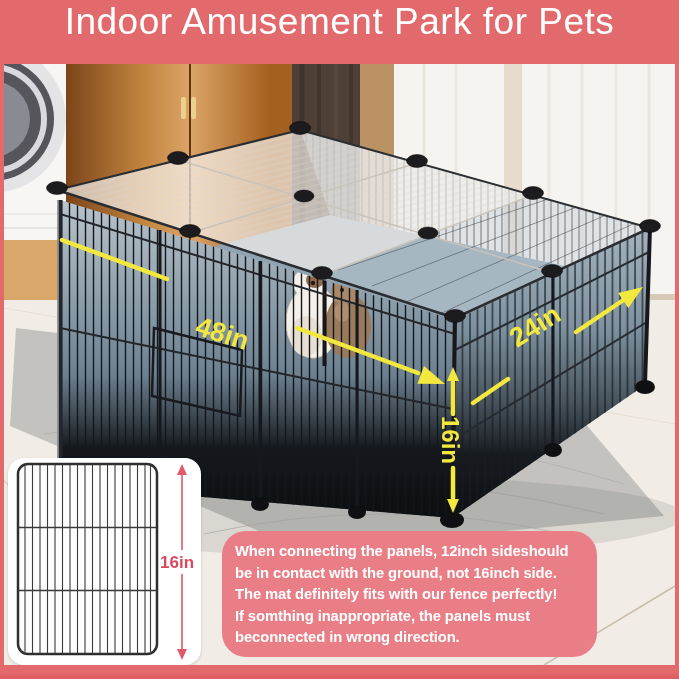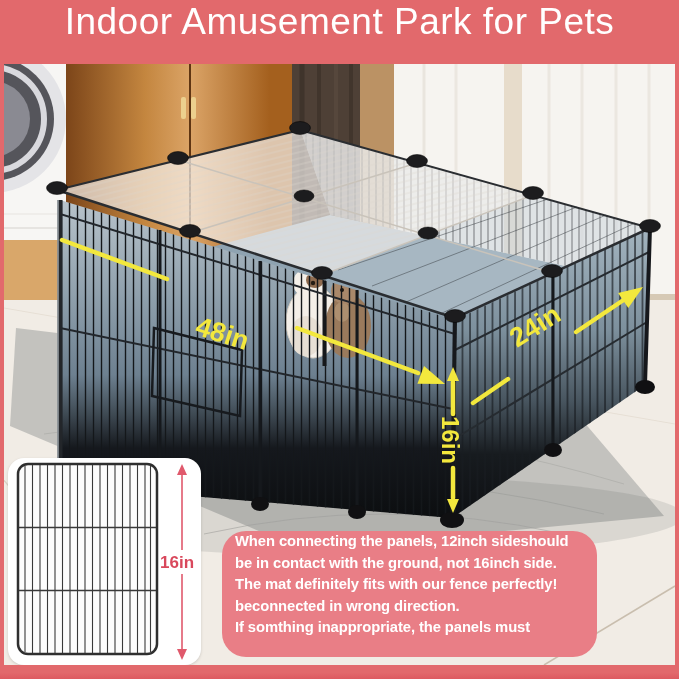--- a/index.html
+++ b/index.html
@@ -17,21 +17,21 @@
   }
   .scene-svg{position:absolute;left:4px;top:64px;width:671px;height:601px;display:block;}
   .panel-card{
     position:absolute;left:8px;top:458px;width:193px;height:207px;
     background:#ffffff;border-radius:16px;box-shadow:0 1px 3px rgba(0,0,0,.15);
   }
   .panel-card svg{display:block;width:193px;height:207px;}
   .note-box{
     position:absolute;left:222px;top:531px;width:375px;height:126px;
     background:#e97e86;border-radius:24px;color:#ffffff;
-    padding:0 13px;box-sizing:border-box;overflow:hidden;
+    padding:10px 13px;box-sizing:border-box;overflow:hidden;
   }
   .note-line{
     font-size:14.8px;font-weight:600;line-height:21.5px;letter-spacing:-.1px;white-space:nowrap;
   }
   .bottom-strip{
     position:absolute;left:0;bottom:0;width:679px;height:14px;
     background:linear-gradient(#e2696c 55%,#dd5a60);
   }
 </style>
 </head>
@@ -323,18 +323,18 @@
         <polygon points="174,202 169,191 179,191" fill="#e0596c"></polygon>
       </g>
       <text x="152" y="110" font-size="17" font-weight="bold" font-family="Liberation Sans, sans-serif" fill="#d9485c">16in</text>
     </svg>
   </div>
 
   <div class="note-box">
     <div class="note-line">When connecting the panels, 12inch sideshould</div>
     <div class="note-line">be in contact with the ground, not 16inch side.</div>
     <div class="note-line">The mat definitely fits with our fence perfectly!</div>
+    <div class="note-line">If somthing inappropriate, the panels must</div>
     <div class="note-line">beconnected in wrong direction.</div>
-    <div class="note-line">If somthing inappropriate, the panels must</div>
   </div>
 
   <div class="bottom-strip"></div>
 </div>
 
 </body></html>

